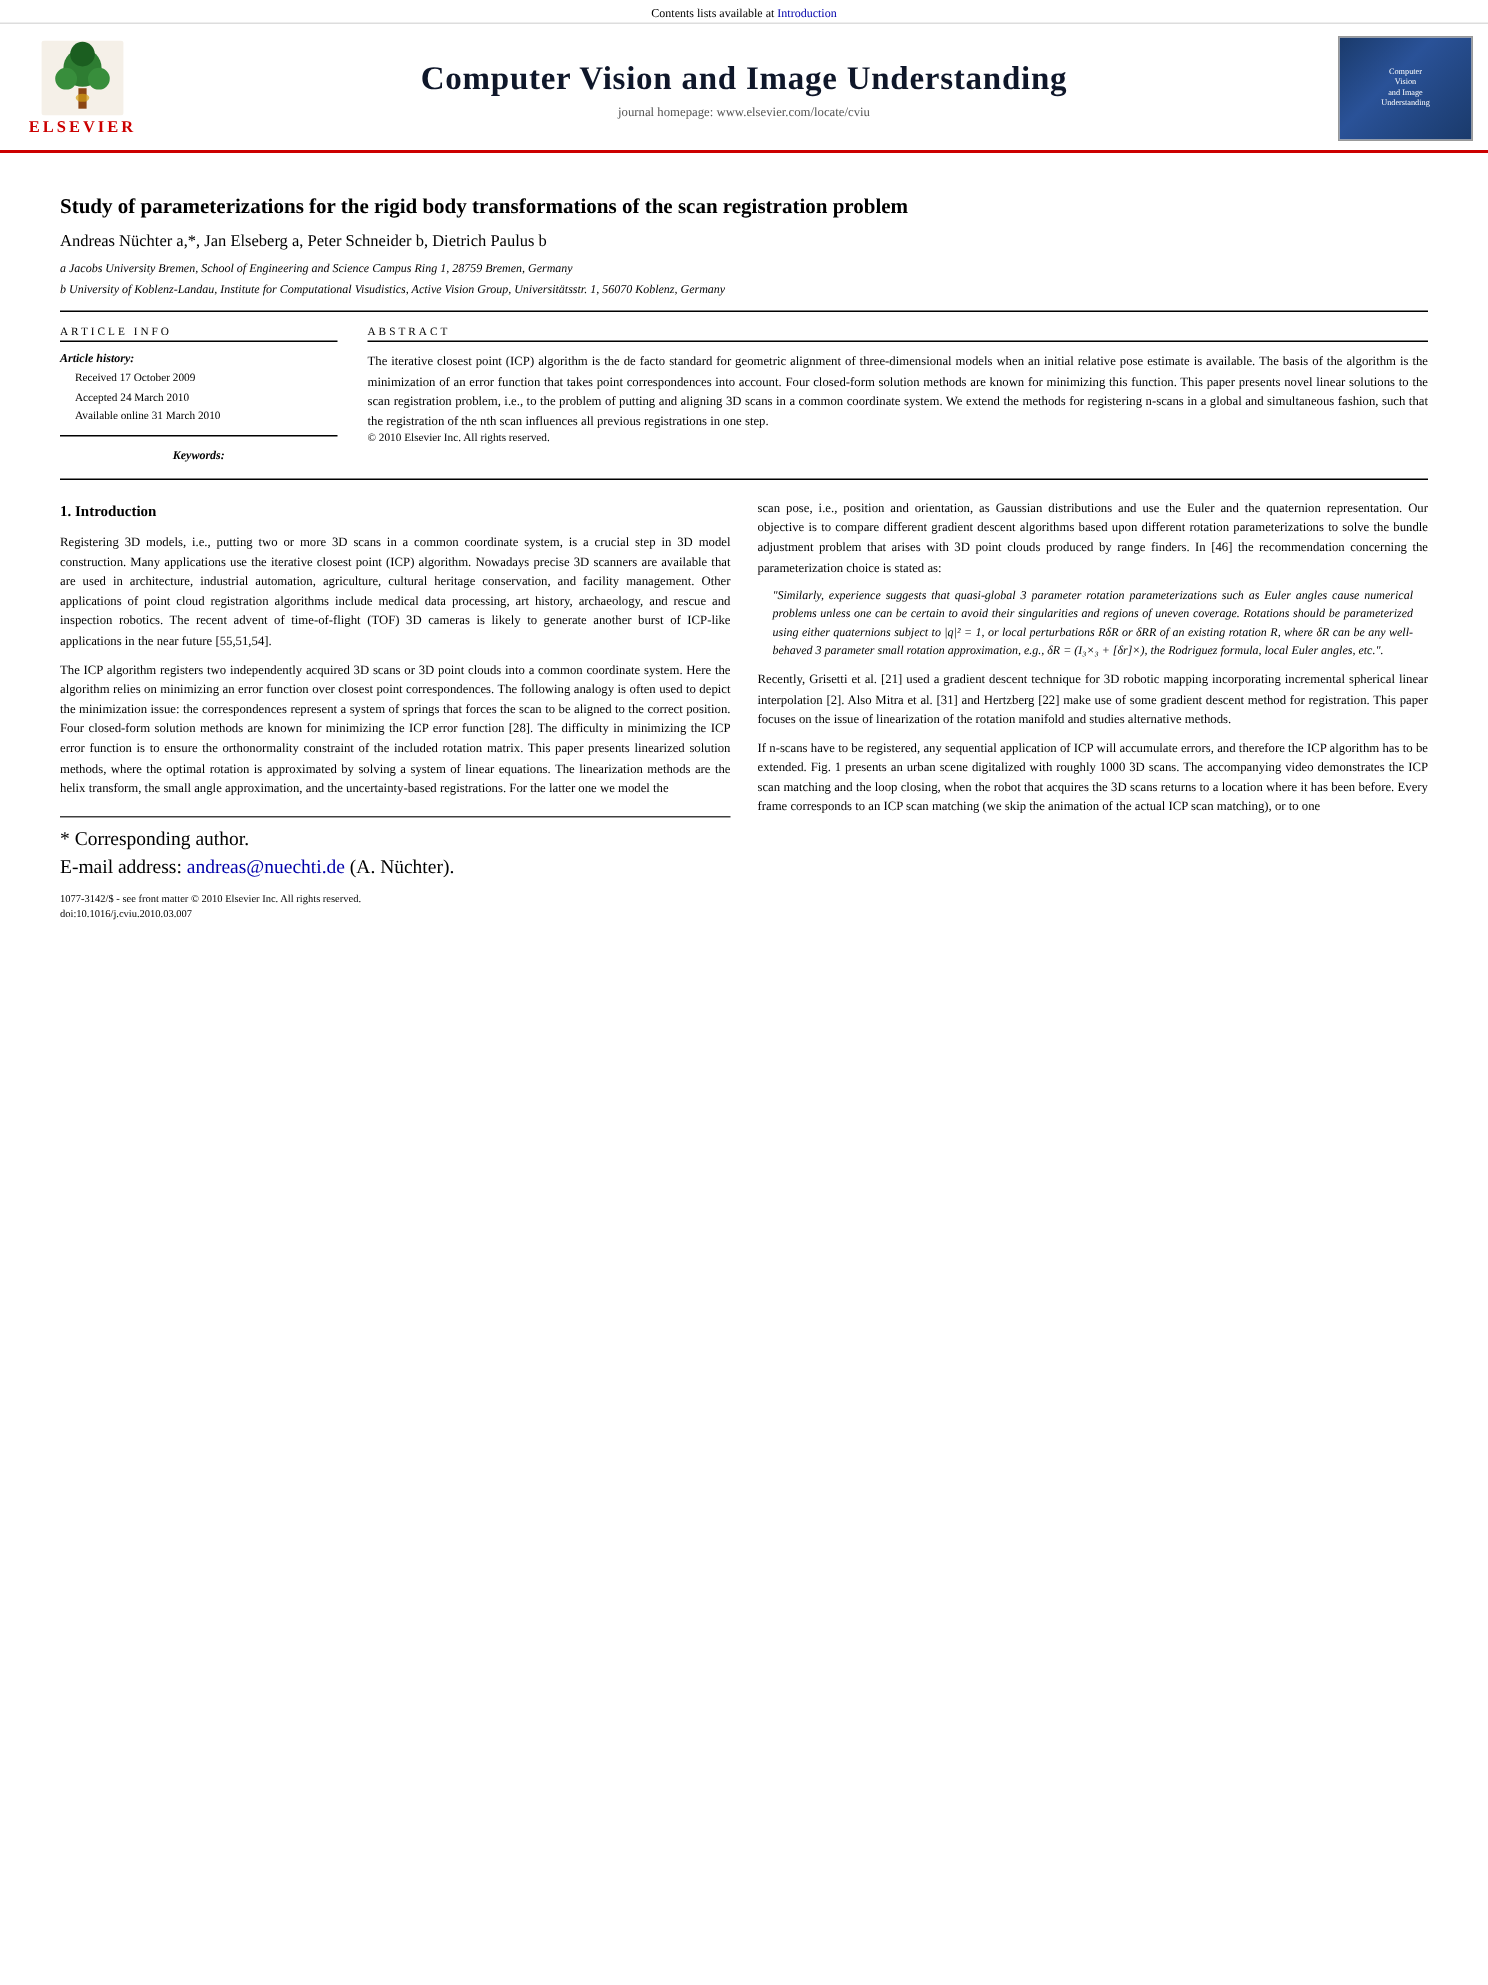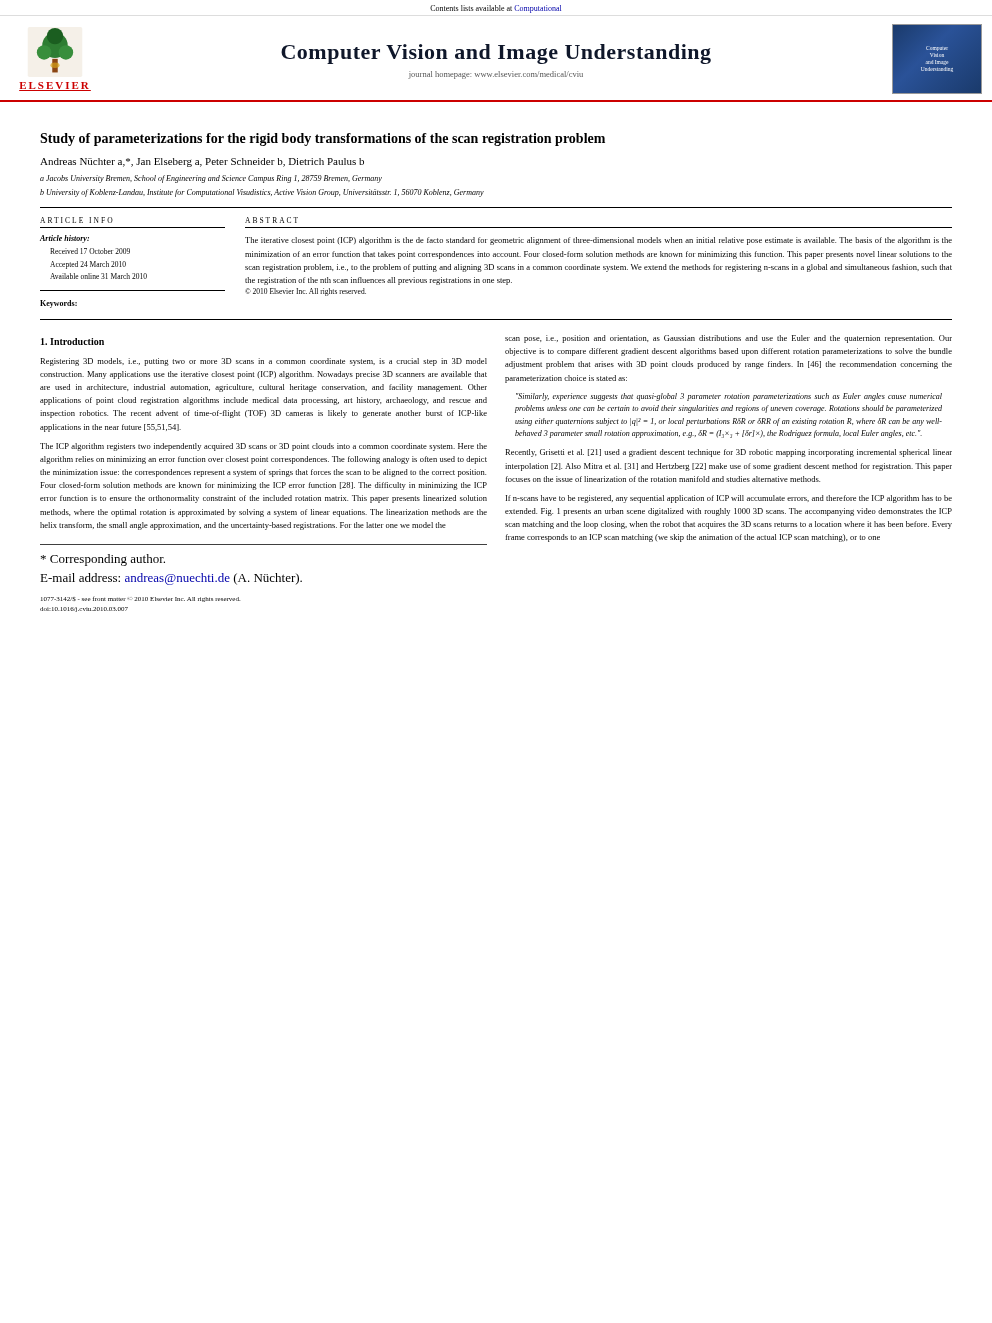--- a/index.html
+++ b/index.html
@@ -49,21 +49,20 @@
     .elsevier-tree {
       width: 60px;
       height: 50px;
     }
     .elsevier-text {
       font-size: 11px;
       font-weight: bold;
       color: #c00;
       letter-spacing: 2px;
       margin-top: 2px;
-      text-decoration: underline;
     }
     .journal-title-center {
       flex: 1;
       text-align: center;
     }
     .journal-title-center h1 {
       font-size: 22px;
       font-weight: bold;
       color: #0f172a;
       font-family: 'Times New Roman', serif;
@@ -164,23 +163,25 @@
     }
     .article-info-date {
       font-size: 7.5px;
       color: #000;
       margin-bottom: 1px;
       line-height: 1.5;
       padding-left: 10px;
     }
     .keywords-label {
       font-size: 8px;
+      font-style: italic;
       font-weight: bold;
       margin-top: 8px;
       margin-bottom: 3px;
+      text-align: center;
     }
     .keywords-list {
       font-size: 7.5px;
       line-height: 1.7;
       color: #000;
     }
     .abstract-text {
       font-size: 8.5px;
       line-height: 1.55;
       color: #000;
@@ -242,21 +243,21 @@
   </style>
 </head>
 <body>
 
 <div class="page">
 
   <div class="journal-header">
     <div class="journal-top-bar">
       <span>Contents lists available at</span>
       <span style="color:#00a; cursor:pointer;">
-        <span>Computational</span>
+        <span>Introduction</span>
       </span>
     </div>
 
     <div class="journal-header-main">
 
       <div class="journal-logo-left">
         <div class="elsevier-logo">
           <svg class="elsevier-tree" viewBox="0 0 60 55" xmlns="http://www.w3.org/2000/svg">
 
             <rect x="0" y="0" width="60" height="55" fill="#f5f0e8" rx="2"></rect>
@@ -270,21 +271,21 @@
 
             <ellipse cx="30" cy="42" rx="5" ry="3" fill="#d4a017" opacity="0.7"></ellipse>
           </svg>
           <div class="elsevier-text">ELSEVIER</div>
         </div>
       </div>
 
       <div class="journal-title-center">
         <h1>Computer Vision and Image Understanding</h1>
         <div class="journal-homepage">
-          <span>journal homepage: www.elsevier.com/medical/cviu</span>
+          <span>journal homepage: www.elsevier.com/locate/cviu</span>
         </div>
       </div>
 
       <div class="journal-cover-right">
         <div class="cover-title">
           Computer<br>Vision<br>and Image<br>Understanding
         </div>
       </div>
     </div>
   </div>

